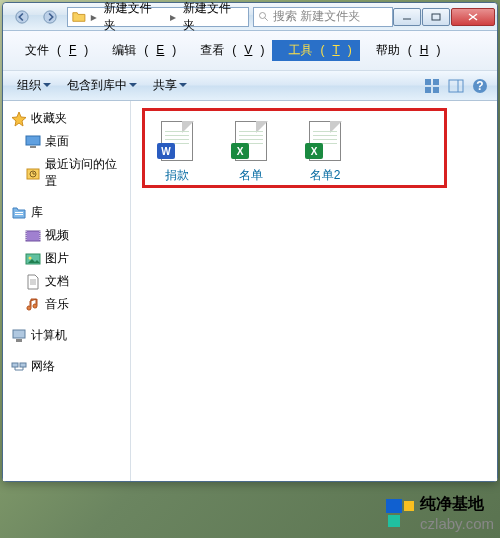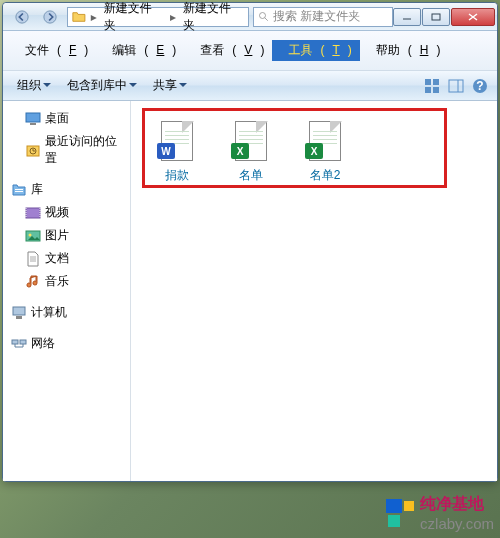--- a/index.html
+++ b/index.html
@@ -43,21 +43,21 @@
 .file-ico .badge{position:absolute;left:2px;bottom:4px;width:18px;height:16px;border-radius:2px;display:flex;align-items:center;justify-content:center;color:#fff;font-weight:bold;font-size:10px}
 .file-ico .lines{position:absolute;left:10px;top:12px;width:24px}
 .file-ico .lines div{height:1px;background:#cce0cc;margin-bottom:3px}
 .file-label{margin-top:4px;text-align:center;color:#0369a1}
 .watermark{position:absolute;right:6px;bottom:6px;display:flex;align-items:center;gap:6px}
 .wm-logo{width:28px;height:28px;position:relative}
 .wm-logo .a{position:absolute;left:0;top:0;width:16px;height:14px;background:#1060d0}
 .wm-logo .b{position:absolute;right:0;top:2px;width:10px;height:10px;background:#f8c020}
 .wm-logo .c{position:absolute;left:2px;bottom:0;width:12px;height:12px;background:#20c0a0}
 .wm-text{display:flex;flex-direction:column;align-items:flex-start}
-.wm-text .t1{font-size:16px;color:#be185d;font-weight:bold}
+.wm-text .t1{font-size:16px;color:#000000;font-weight:bold}
 .wm-text .t2{font-size:15px;color:#888}
 </style>
 </head>
 <body>
 
 <div class="window">
   <div class="titlebar">
     <div class="nav-btns">
       <div class="nav-btn">
           <svg viewBox="0 0 16 16">
@@ -147,20 +147,26 @@
         <svg width="16" height="16">
           <circle cx="8" cy="8" r="7" fill="#5a90c8"></circle>
           <text x="8" y="12" text-anchor="middle" fill="#fff" font-size="11" font-weight="bold">?</text>
         </svg>
       </div>
   </div>
 
   <div class="body">
     <div class="sidebar" id="sidebar">
         <div class="sgroup">
+          <div class="shead">
+            <svg viewBox="0 0 16 16">
+              <path d="M8 1l2 5 5 .5-4 3.5 1 5-4-3-4 3 1-5-4-3.5 5-.5z" fill="#f8c040" stroke="#d09020"></path>
+            </svg>
+            <span>收藏夹</span>
+          </div>
           <div class="sitem">
             <svg viewBox="0 0 16 16">
               <rect x="1" y="2" width="14" height="9" fill="#60a0e0" stroke="#3070b0"></rect>
               <rect x="5" y="12" width="6" height="2" fill="#888"></rect>
             </svg>
             <span>桌面</span>
           </div>
           <div class="sitem">
             <svg viewBox="0 0 16 16">
               <rect x="2" y="4" width="12" height="10" fill="#f8d060" stroke="#c89020"></rect>

